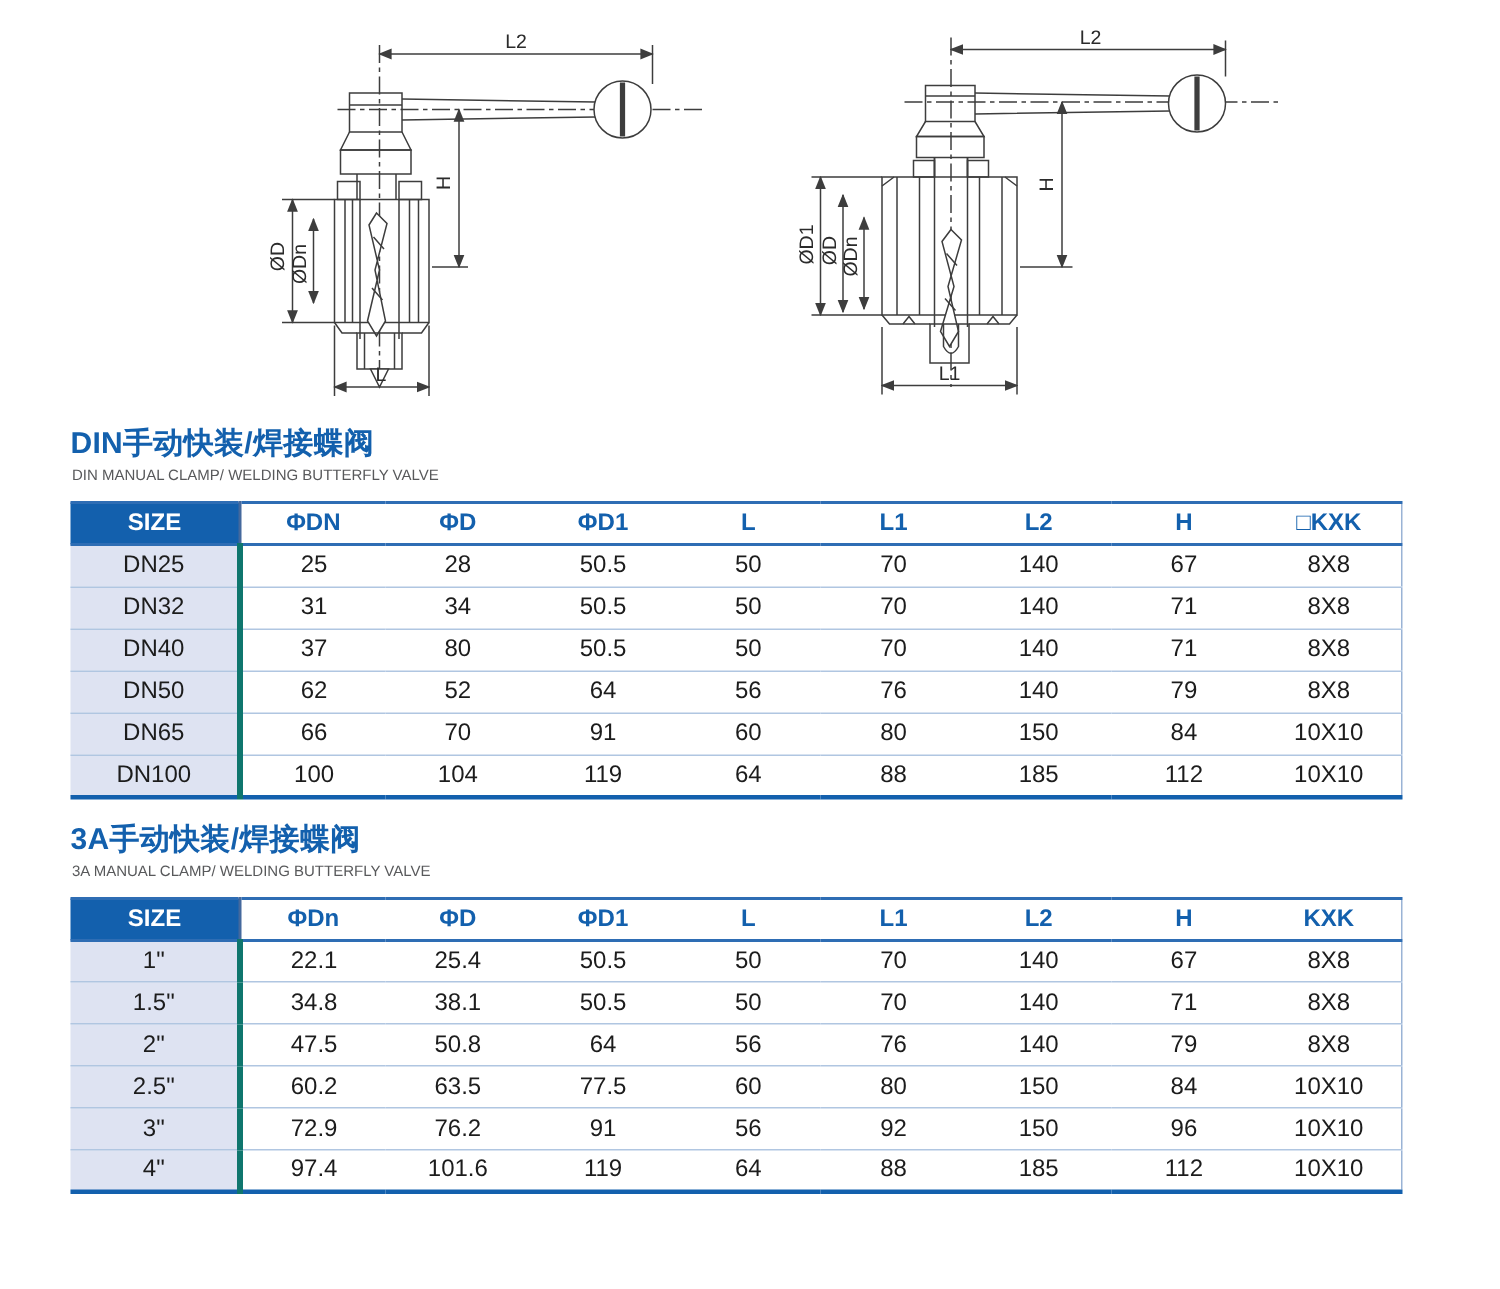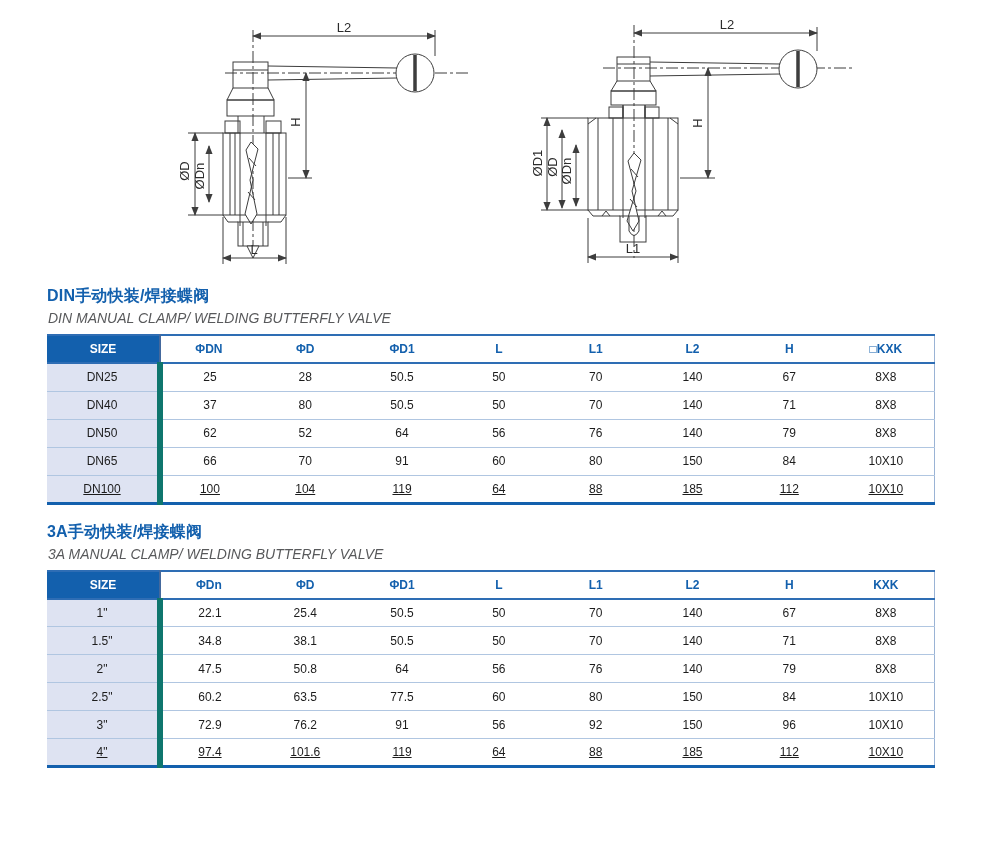--- a/index.html
+++ b/index.html
@@ -10,38 +10,38 @@
     font-family:"Liberation Sans","DejaVu Sans",sans-serif;
     color:#1c1c1c;
   }
   .drawing { position:absolute; }
   .drawing.left  { left:130px; top:8px; }
   .drawing.right { left:503px; top:3px; }
   svg text { font-family:"Liberation Sans","DejaVu Sans",sans-serif; fill:#2b2b2b; font-size:13px; }
 
   main.content { position:absolute; left:47px; top:284px; width:888px; }
 
-  h2.title { margin:0; font-size:16px; font-weight:700; color:#1360ad; line-height:24px; letter-spacing:0.2px; }
-  .subtitle { margin:1px 0 7px 1px; font-size:14px; color:#58595b; line-height:18px;font-style:italic; }
+  h2.title { margin:0; font-size:20px; font-weight:700; color:#1360ad; line-height:24px; letter-spacing:0.2px; }
+  .subtitle { margin:1px 0 7px 1px; font-size:10px; color:#58595b; line-height:18px; }
   section.block + section.block { margin-top:15px; }
 
   table.spec-table {
     width:888px; border-collapse:collapse; table-layout:fixed;
     border-top:2px solid #2e6db4; border-bottom:3px solid #1360ad;
     border-right:1px solid #9ab3d5;
-    font-size:12px;
+    font-size:16px;
   }
   .spec-table col.size-col { width:113px; }
   .spec-table th, .spec-table td { height:28px; text-align:center; padding:0; vertical-align:middle; }
   .spec-table thead th { border-bottom:2px solid #2e6db4; font-weight:700; }
   .spec-table thead th.size-h { background:#1360ad; color:#ffffff; border-right:2px solid #44699d; }
   .spec-table thead th.col-h { color:#1360ad; background:#ffffff;margin-left:44px; }
   .spec-table tbody td { background:#ffffff; border-bottom:1px solid #b0c6e1; color:#1c1c1c; }
-  .spec-table tbody td.size-c { background:#dee3f2; border-right:6px solid #0f766e; }
-  .spec-table tbody tr:last-child td { border-bottom:none;text-decoration:underline; }
+  .spec-table tbody td.size-c { background:#dee3f2; border-right:4px solid #0f766e; }
+  .spec-table tbody tr:last-child td { border-bottom:none; }
 </style>
 </head>
 <body>
 
 <svg class="drawing left" width="352" height="268" viewBox="0 0 352 268">
   <defs>
     <marker id="aL" viewBox="0 0 10 10" refX="9" refY="5" markerWidth="9" markerHeight="9" orient="auto-start-reverse">
       <path d="M0,1 L10,5 L0,9 z" fill="#3d3d3d"></path>
     </marker>
   </defs>
@@ -219,20 +219,31 @@
             <td>25</td>
             <td>28</td>
             <td>50.5</td>
             <td>50</td>
             <td>70</td>
             <td>140</td>
             <td>67</td>
             <td>8X8</td>
           </tr>
           <tr>
+            <td class="size-c">DN32</td>
+            <td>31</td>
+            <td>34</td>
+            <td>50.5</td>
+            <td>50</td>
+            <td>70</td>
+            <td>140</td>
+            <td>71</td>
+            <td>8X8</td>
+          </tr>
+          <tr>
             <td class="size-c">DN40</td>
             <td>37</td>
             <td>80</td>
             <td>50.5</td>
             <td>50</td>
             <td>70</td>
             <td>140</td>
             <td>71</td>
             <td>8X8</td>
           </tr>

